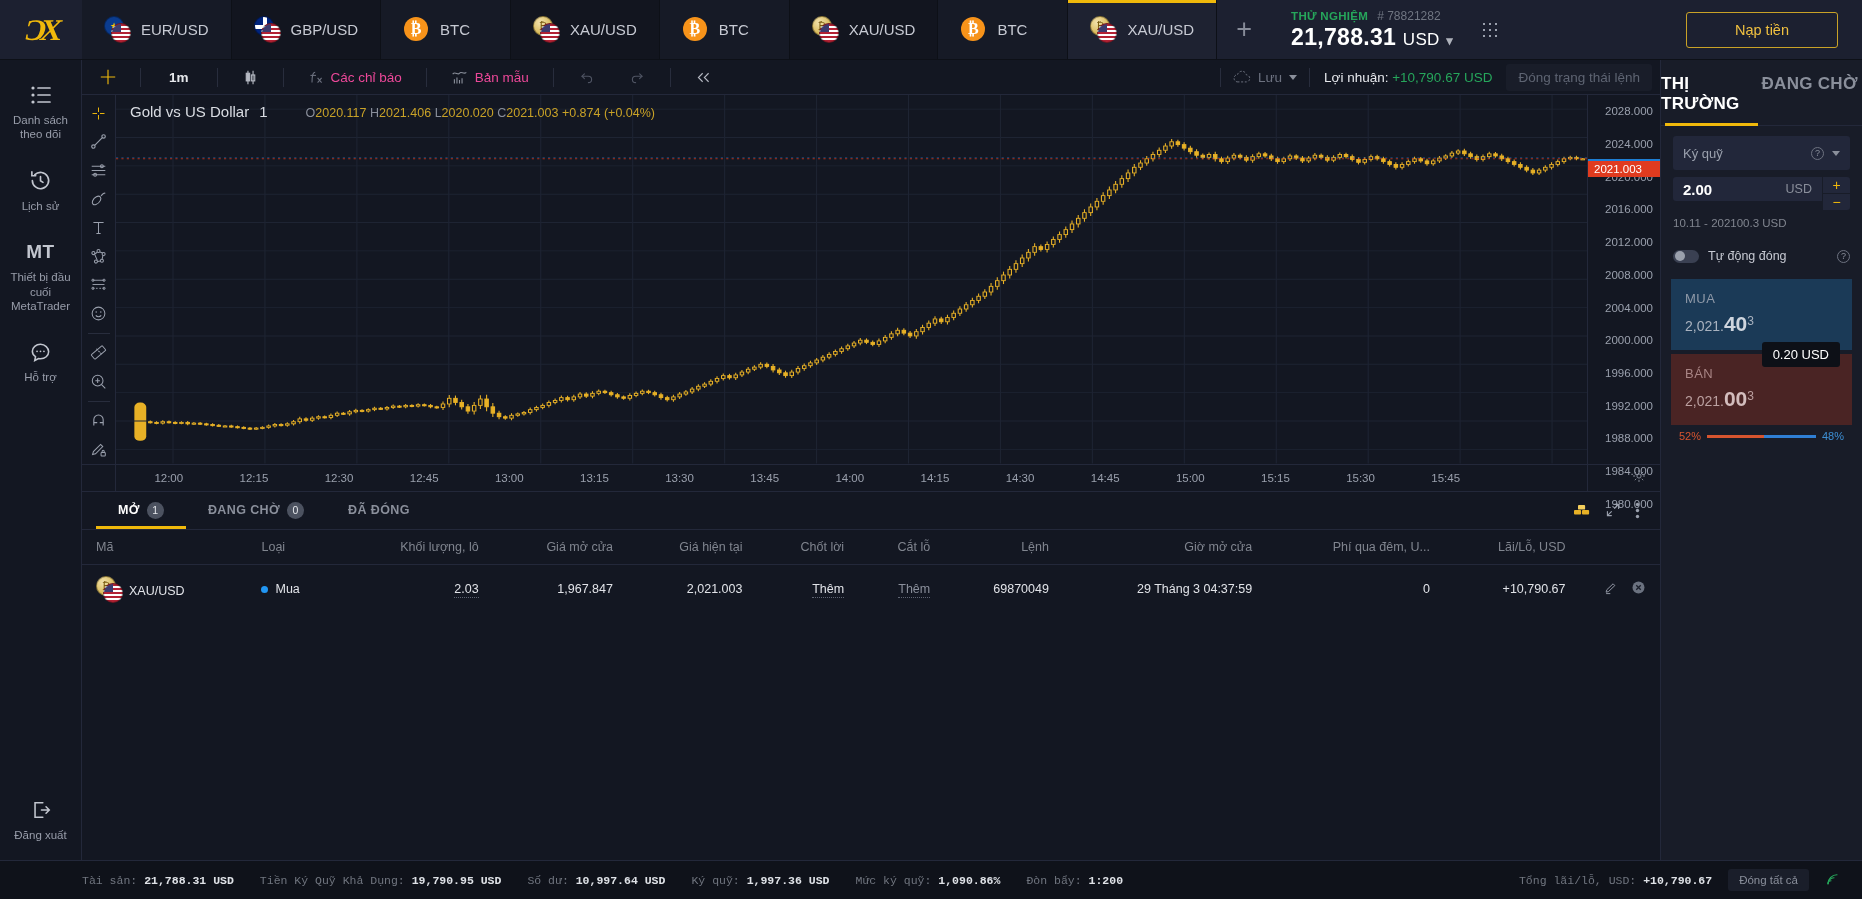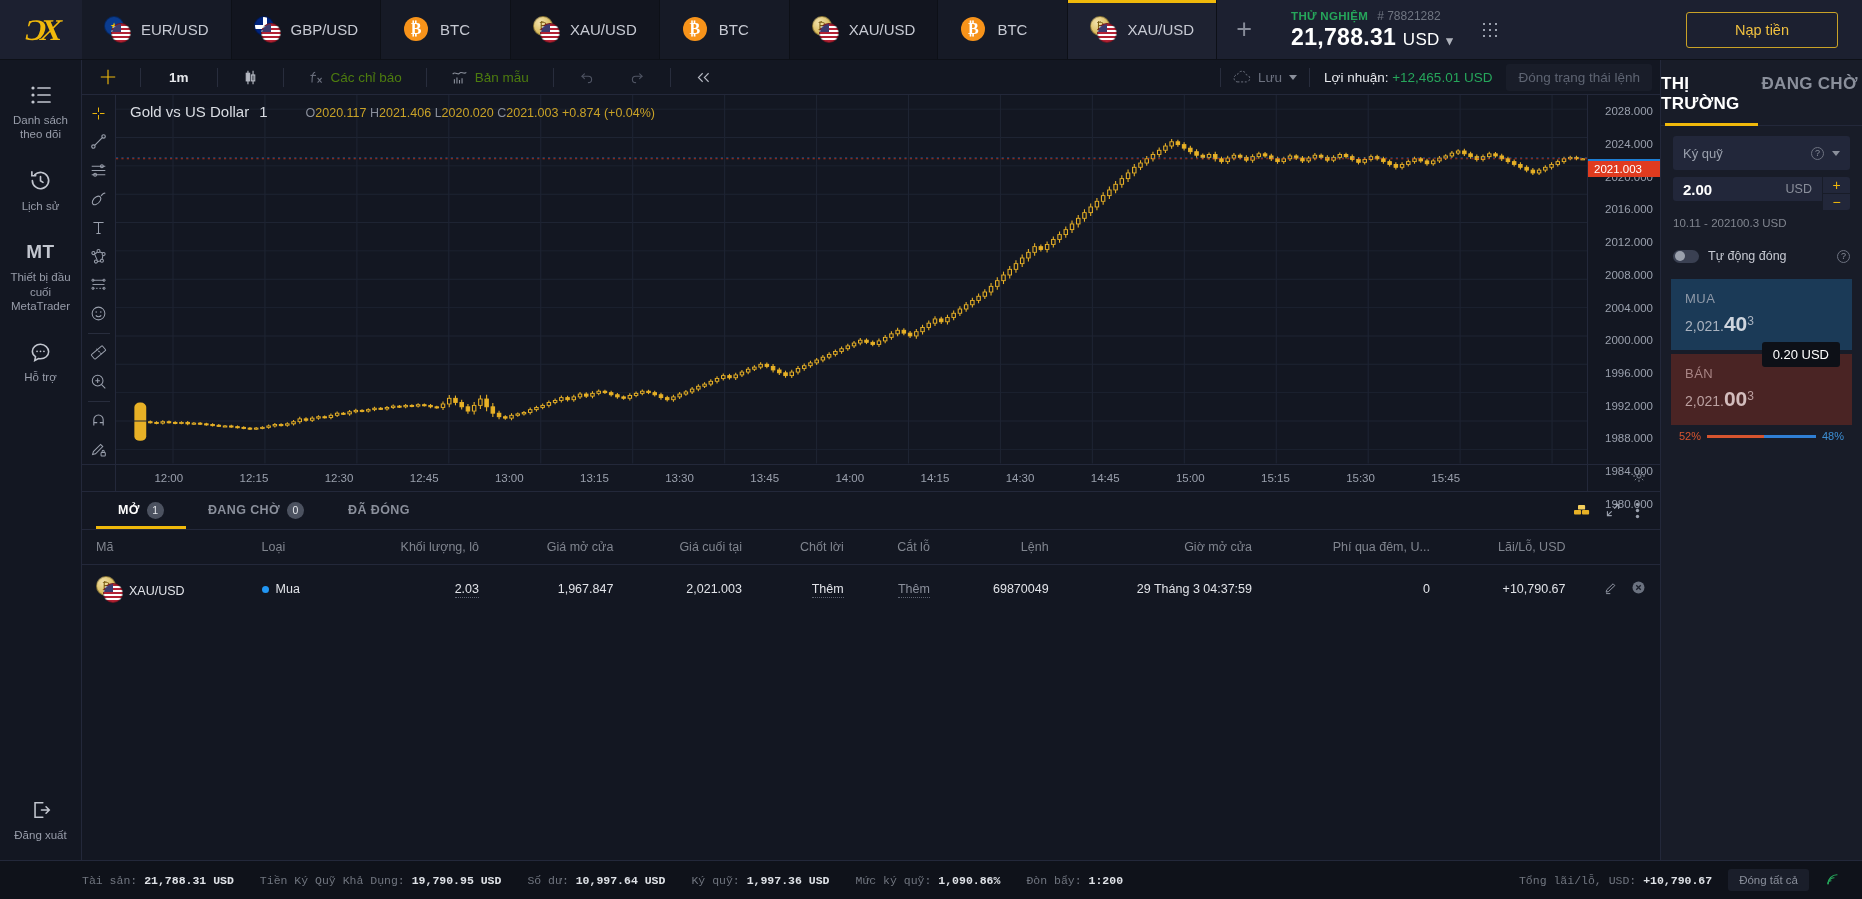--- a/index.html
+++ b/index.html
@@ -90,21 +90,21 @@
   .rail-bottom { position: absolute; bottom: 18px; width: 82px; text-align: center; cursor: pointer; }
 
   
   .center { flex: 1; display: flex; flex-direction: column; min-width: 0; background: #131722; }
 
   .chart-toolbar {
     height: 35px; min-height: 35px; display: flex; align-items: center;
     border-bottom: 1px solid #23283a; padding-left: 6px; gap: 12px;
   }
   .ct-item { display: flex; align-items: center; gap: 7px; padding: 0 12px; height: 35px;
-     font-size: 13.5px; color: #4d7c0f; cursor: pointer; }
+     font-size: 13.5px; color: #ec4899; cursor: pointer; }
   .ct-item.dim { color: #5e6472; }
   .ct-sep { width: 1px; height: 19px; background: #282d3d; }
   .ct-tf { font-weight: bold; color: #e6e8ec; font-size: 13.5px; padding: 0 16px; }
   .ct-right { margin-left: auto; display: flex; align-items: center; gap: 0; padding-right: 8px; }
   .save-btn { display: flex; align-items: center; gap: 7px; color: #6d7280; font-size: 13.5px;
      padding: 0 12px; cursor: pointer; }
   .profit-box { font-size: 13.5px; padding: 0 14px; white-space: nowrap; }
   .profit-box .lbl { color: #e6e8ec; }
   .profit-box .val { color: #26a65b; }
   .close-pos { font-size: 13.5px; color: #5e6472; background: #191d29; padding: 6px 12px;
@@ -418,21 +418,21 @@
         <div class="save-btn">
           <svg width="18" height="14" viewBox="0 0 22 16" fill="none" stroke="#6d7280" stroke-width="1.2" stroke-dasharray="2.5 2">
               <path d="M6 14a4.5 4.5 0 0 1-.4-9A5.5 5.5 0 0 1 16.3 5.4 4 4 0 0 1 16 14z"></path>
             </svg>
           <span>Lưu</span>
           <span class="caret"></span>
         </div>
         <div class="ct-sep"></div>
         <div class="profit-box">
           <span class="lbl">Lợi nhuận:</span>
-          <span class="val">+12,465.01 USD</span>
+          <span class="val">+10,790.67 USD</span>
         </div>
         <div class="close-pos">Đóng trạng thái lệnh</div>
       </div>
     </div>
 
     <div class="chart-area">
       <div class="draw-rail">
         <div class="draw-ic act">
             <svg width="15" height="15" viewBox="0 0 20 20" fill="none" stroke="#f0b90b" stroke-width="1.3">
               <path d="M10 2v6M10 12v6M2 10h6M12 10h6"></path>
@@ -1116,21 +1116,21 @@
           </span>
         </div>
       </div>
       <table class="ord-tbl">
         <thead>
             <tr id="ord-head">
               <th class="l">Mã</th>
               <th class="l">Loại</th>
               <th class="">Khối lượng, lô</th>
               <th class="">Giá mở cửa</th>
-              <th class="">Giá cuối tại</th>
+              <th class="">Giá hiện tại</th>
               <th class="">Chốt lời</th>
               <th class="">Cắt lỗ</th>
               <th class="">Lệnh</th>
               <th class="">Giờ mở cửa</th>
               <th class="">Phí qua đêm, U...</th>
               <th class="">Lãi/Lỗ, USD</th>
               <th></th>
             </tr>
           </thead>
         <tbody id="ord-body">

